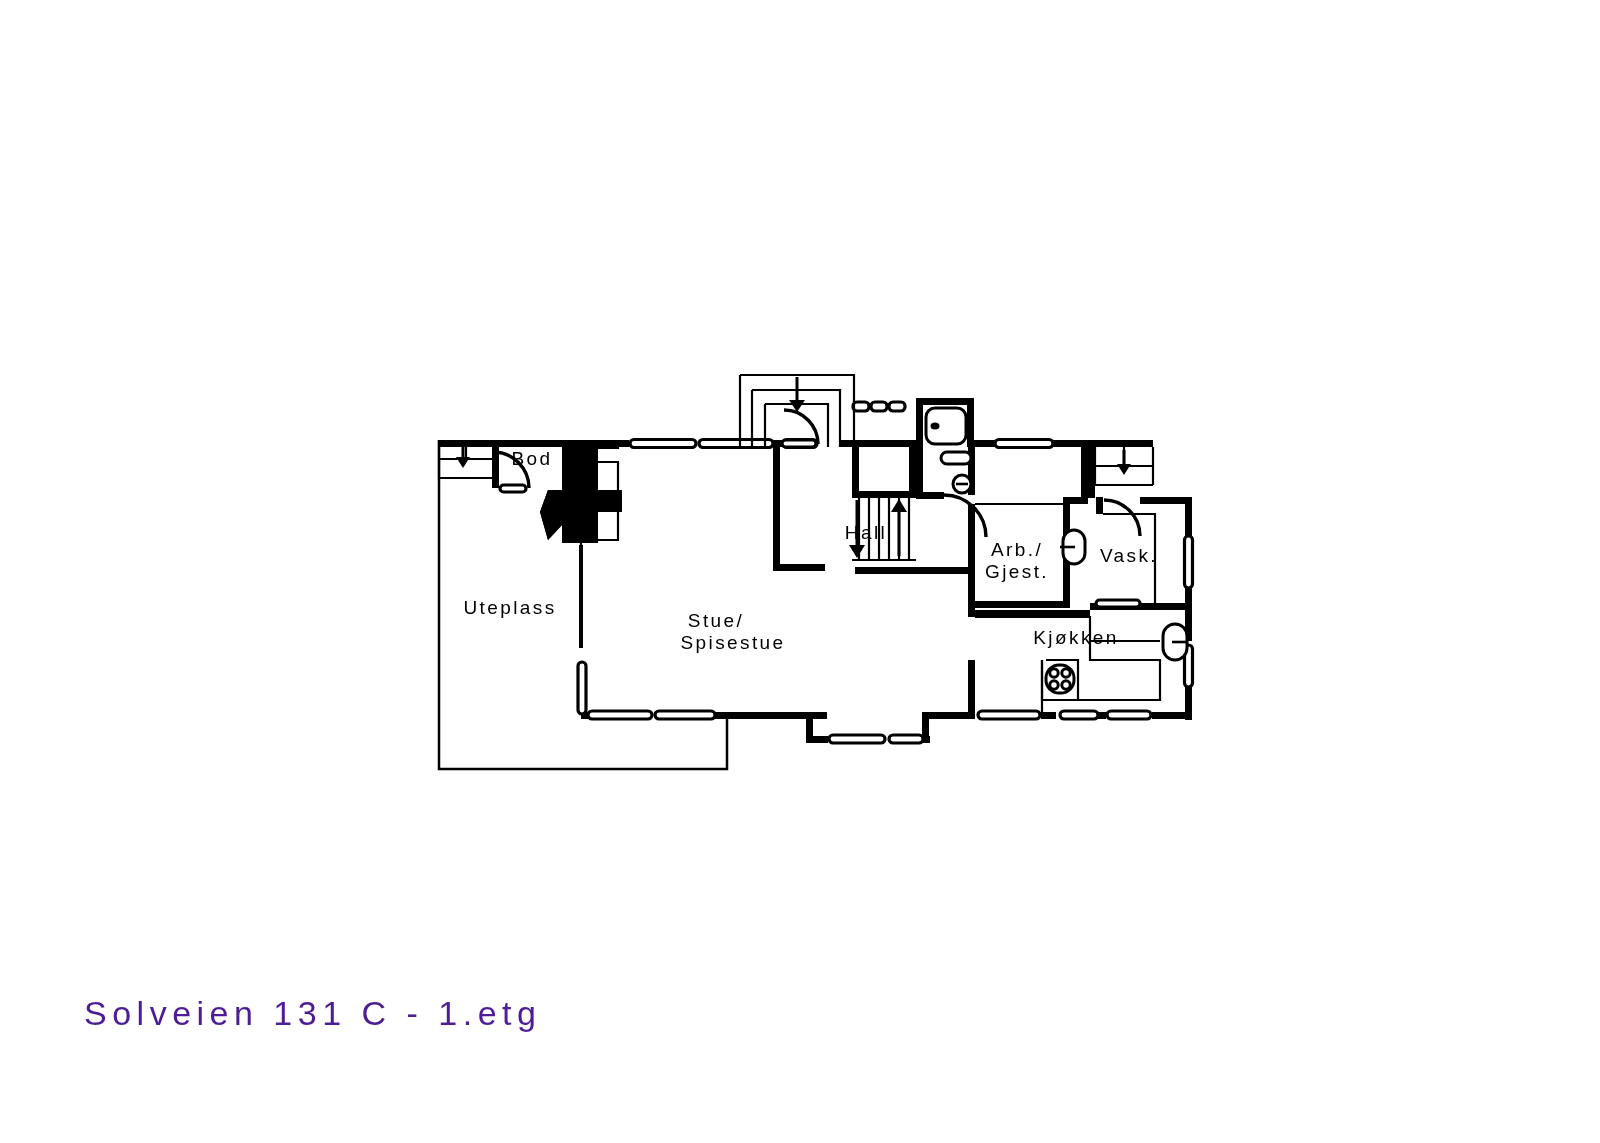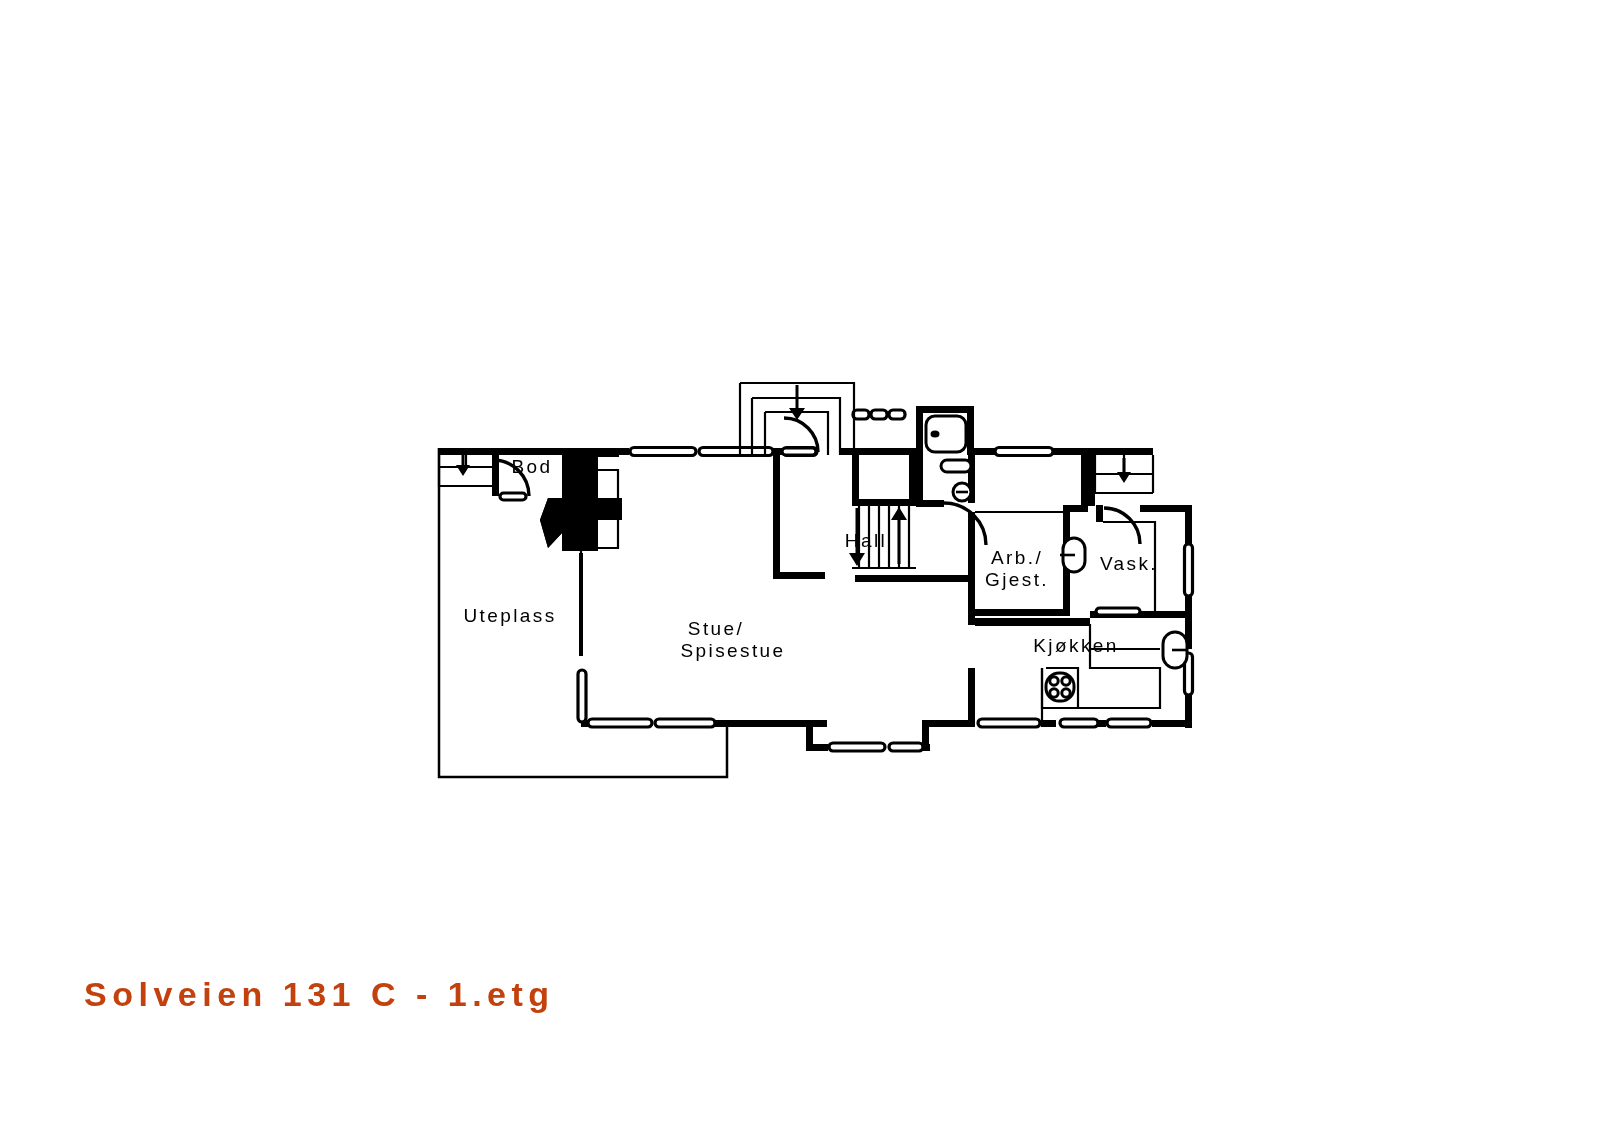--- a/index.html
+++ b/index.html
@@ -12,43 +12,42 @@
     height: 1143px;
     position: relative;
     font-family: "Liberation Sans", sans-serif;
     overflow: hidden;
   }
   #plan-wrap {
     position: absolute;
     left: 0; top: 0;
     width: 1600px;
     height: 801px;
-    margin-top: 8px;
   }
   svg#floorplan {
     display: block;
     width: 1600px;
     height: 1143px;
   }
   .room-label {
     font-family: "Liberation Sans", sans-serif;
     font-size: 19px;
     letter-spacing: 2.4px;
     fill: #000000;
     font-weight: 400;
   }
   .plan-title {
     position: absolute;
     left: 84px;
-    top: 967px;
+    top: 994px;
     font-family: "Liberation Sans", sans-serif;
     font-size: 34px;
-    font-weight: 700;
+    font-weight: 400;
     letter-spacing: 5.5px;
-    color: #c2410c;
+    color: #4c1d95;
     white-space: nowrap;
   }
 </style>
 </head>
 <body>
 
 <div id="plan-wrap">
 
   <svg id="floorplan" viewBox="0 0 1600 1143" xmlns="http://www.w3.org/2000/svg">
 

